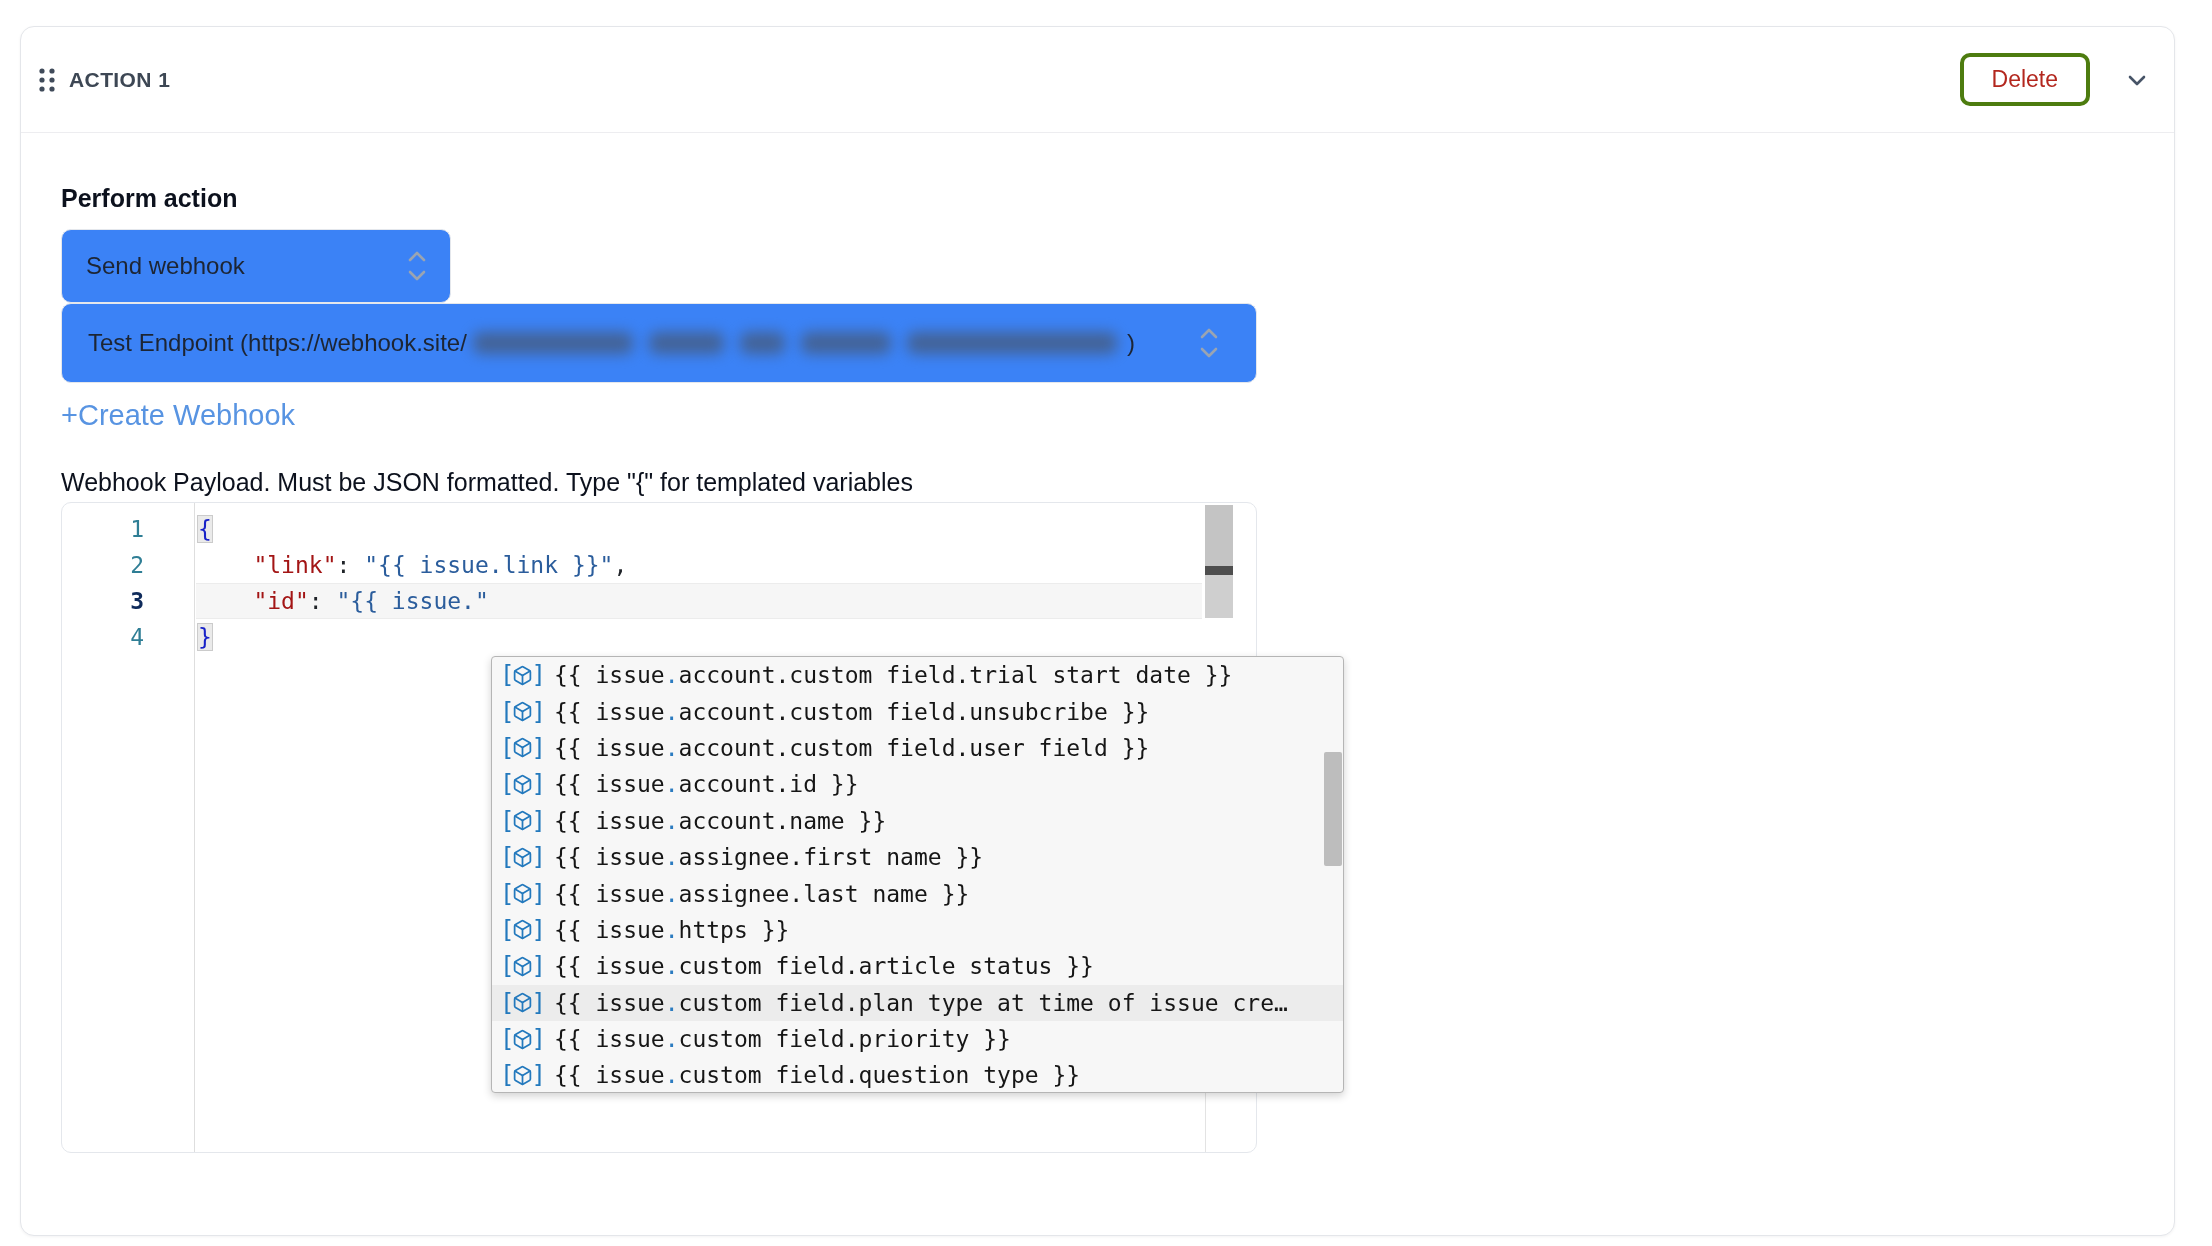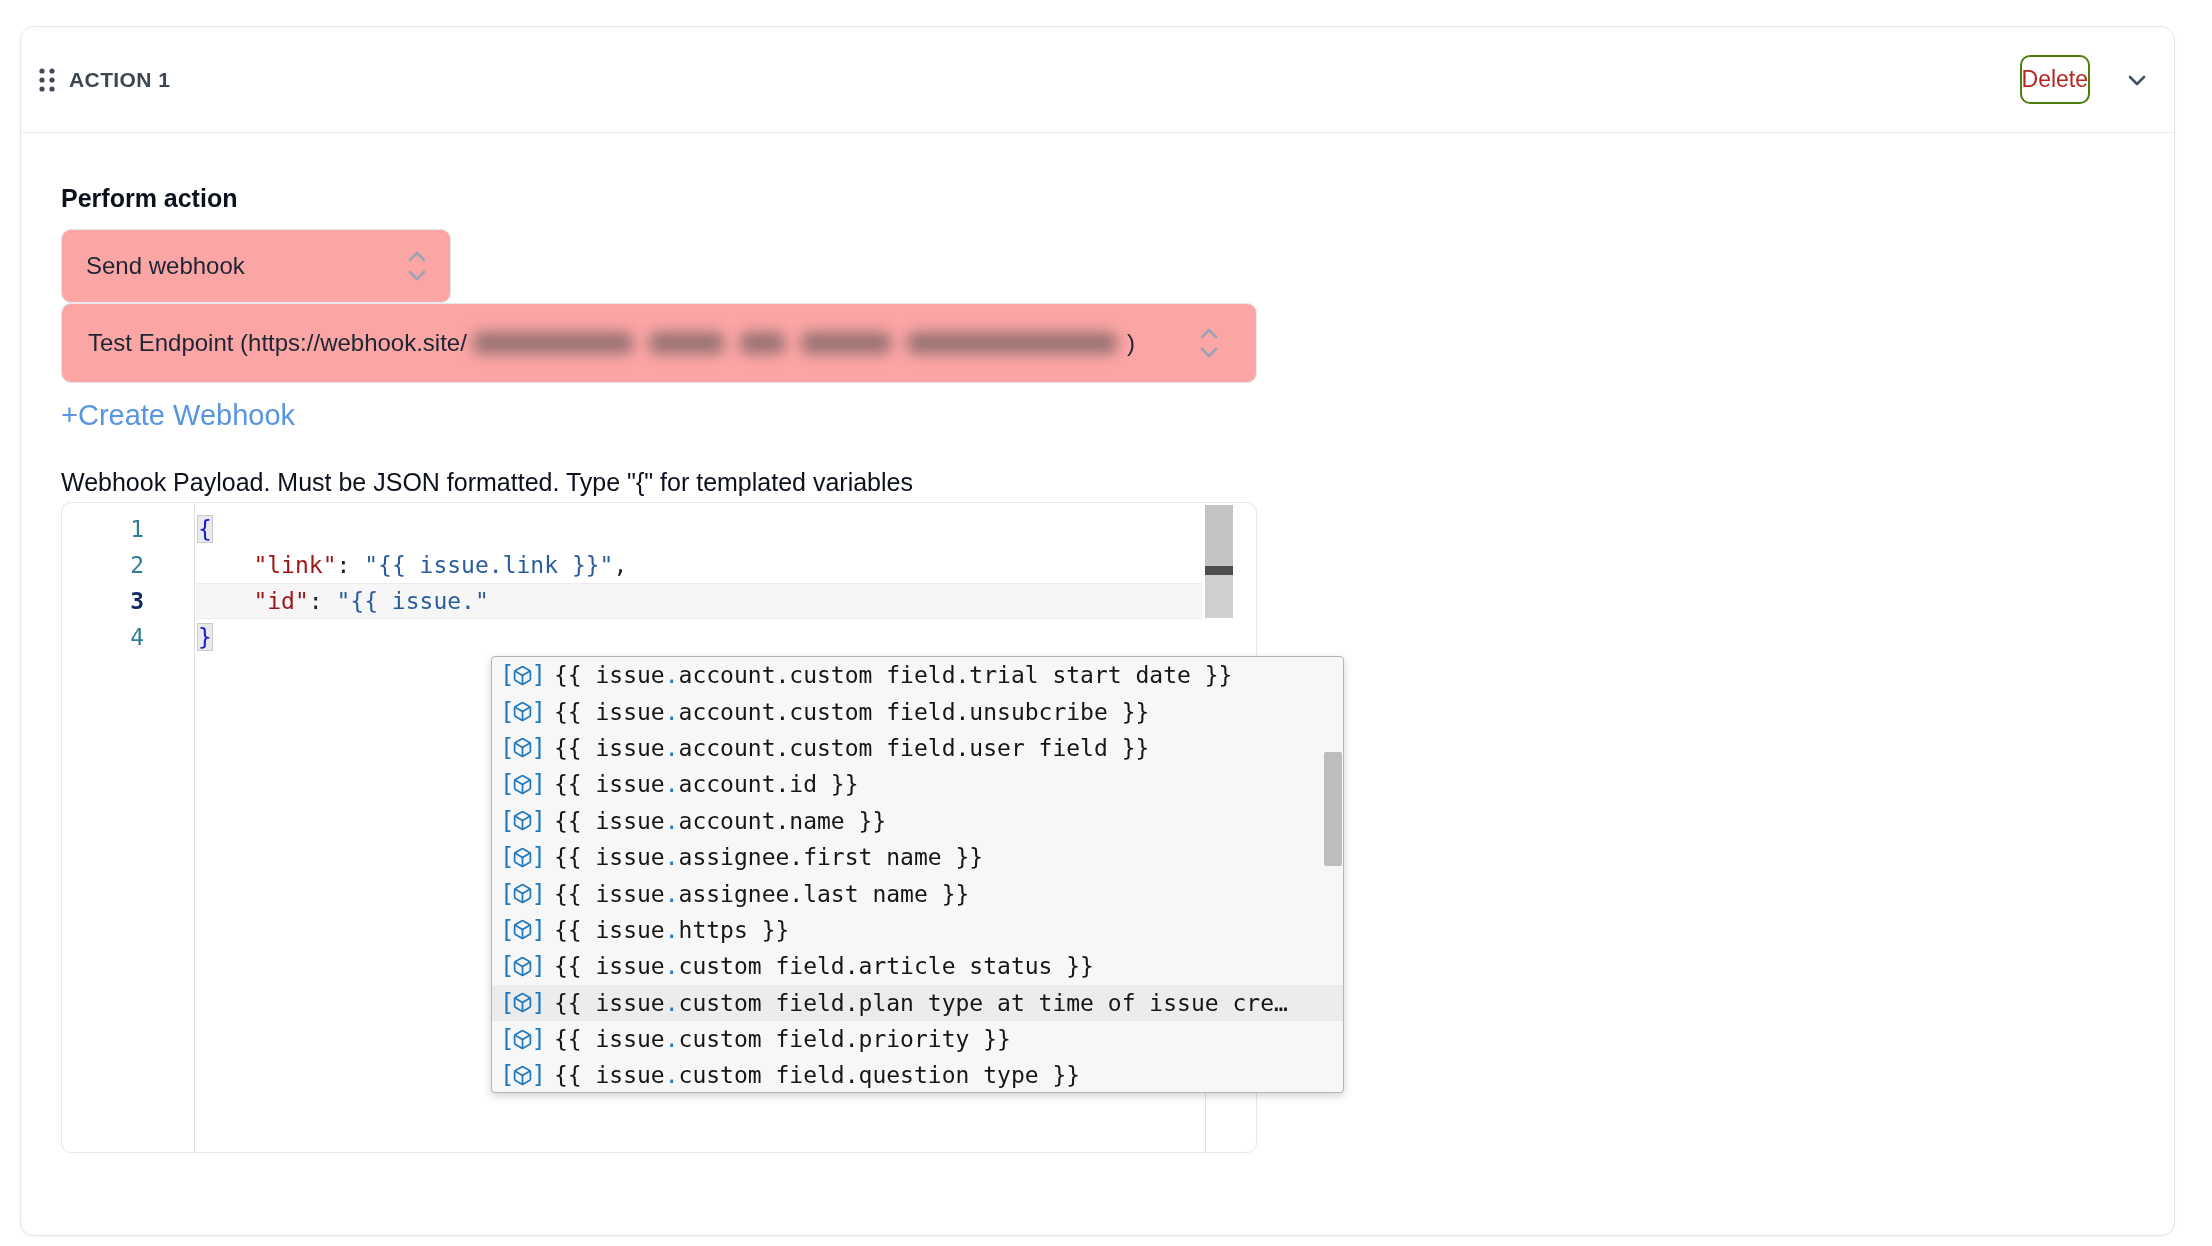--- a/index.html
+++ b/index.html
@@ -16,29 +16,29 @@
   .card-header {
     height: 106px; border-bottom: 1px solid #ededf0;
     display: flex; align-items: center; padding: 0 22px 0 14px;
   }
   .drag-handle { width: 24px; height: 28px; margin-right: 10px; display: flex; align-items: center; justify-content: center; cursor: grab; }
   .header-title { font-size: 21px; font-weight: 700; color: #3d4754; letter-spacing: .4px; }
   .header-right { margin-left: auto; display: flex; align-items: center; gap: 32px; }
   .delete-btn {
     font-family: "Liberation Sans", sans-serif;
     font-size: 23px; color: #b3271e; background: #fff;
-    border: 2px solid #4d7c0f; border-radius: 10px; padding: 9px 0; cursor: pointer;
+    border: 4px solid #4d7c0f; border-radius: 10px; padding: 9px 28px; cursor: pointer;
   }
   .collapse-icon { display: inline-flex; cursor: pointer; }
 
   .card-body { padding: 0 40px; position: relative; }
   .perform-label { margin-top: 50px; font-size: 25px; font-weight: 700; color: #0c111d; line-height: 30px; }
 
   .select {
-    display: flex; align-items: center; background: #fca5a5;
+    display: flex; align-items: center; background: #3b82f6;
     border: 1px solid #e4e7ec; border-radius: 10px; cursor: pointer;
   }
   .select-action { margin-top: 16px; width: 390px; height: 74px; padding: 0 22px 0 24px; }
   .select-webhook { width: 1196px; height: 80px; padding: 0 36px 0 26px; }
   .select-text { font-size: 24px; color: #1d2533; white-space: nowrap; }
   .updown-icon { margin-left: auto; flex: none; display: inline-flex; }
 
   .blur-wrap { display: inline-flex; align-items: center; gap: 16px; margin: 0 10px 0 6px; }
   .blur-seg { height: 22px; background: #4a4a4a; border-radius: 8px; filter: blur(7px); opacity: .55; }
 

